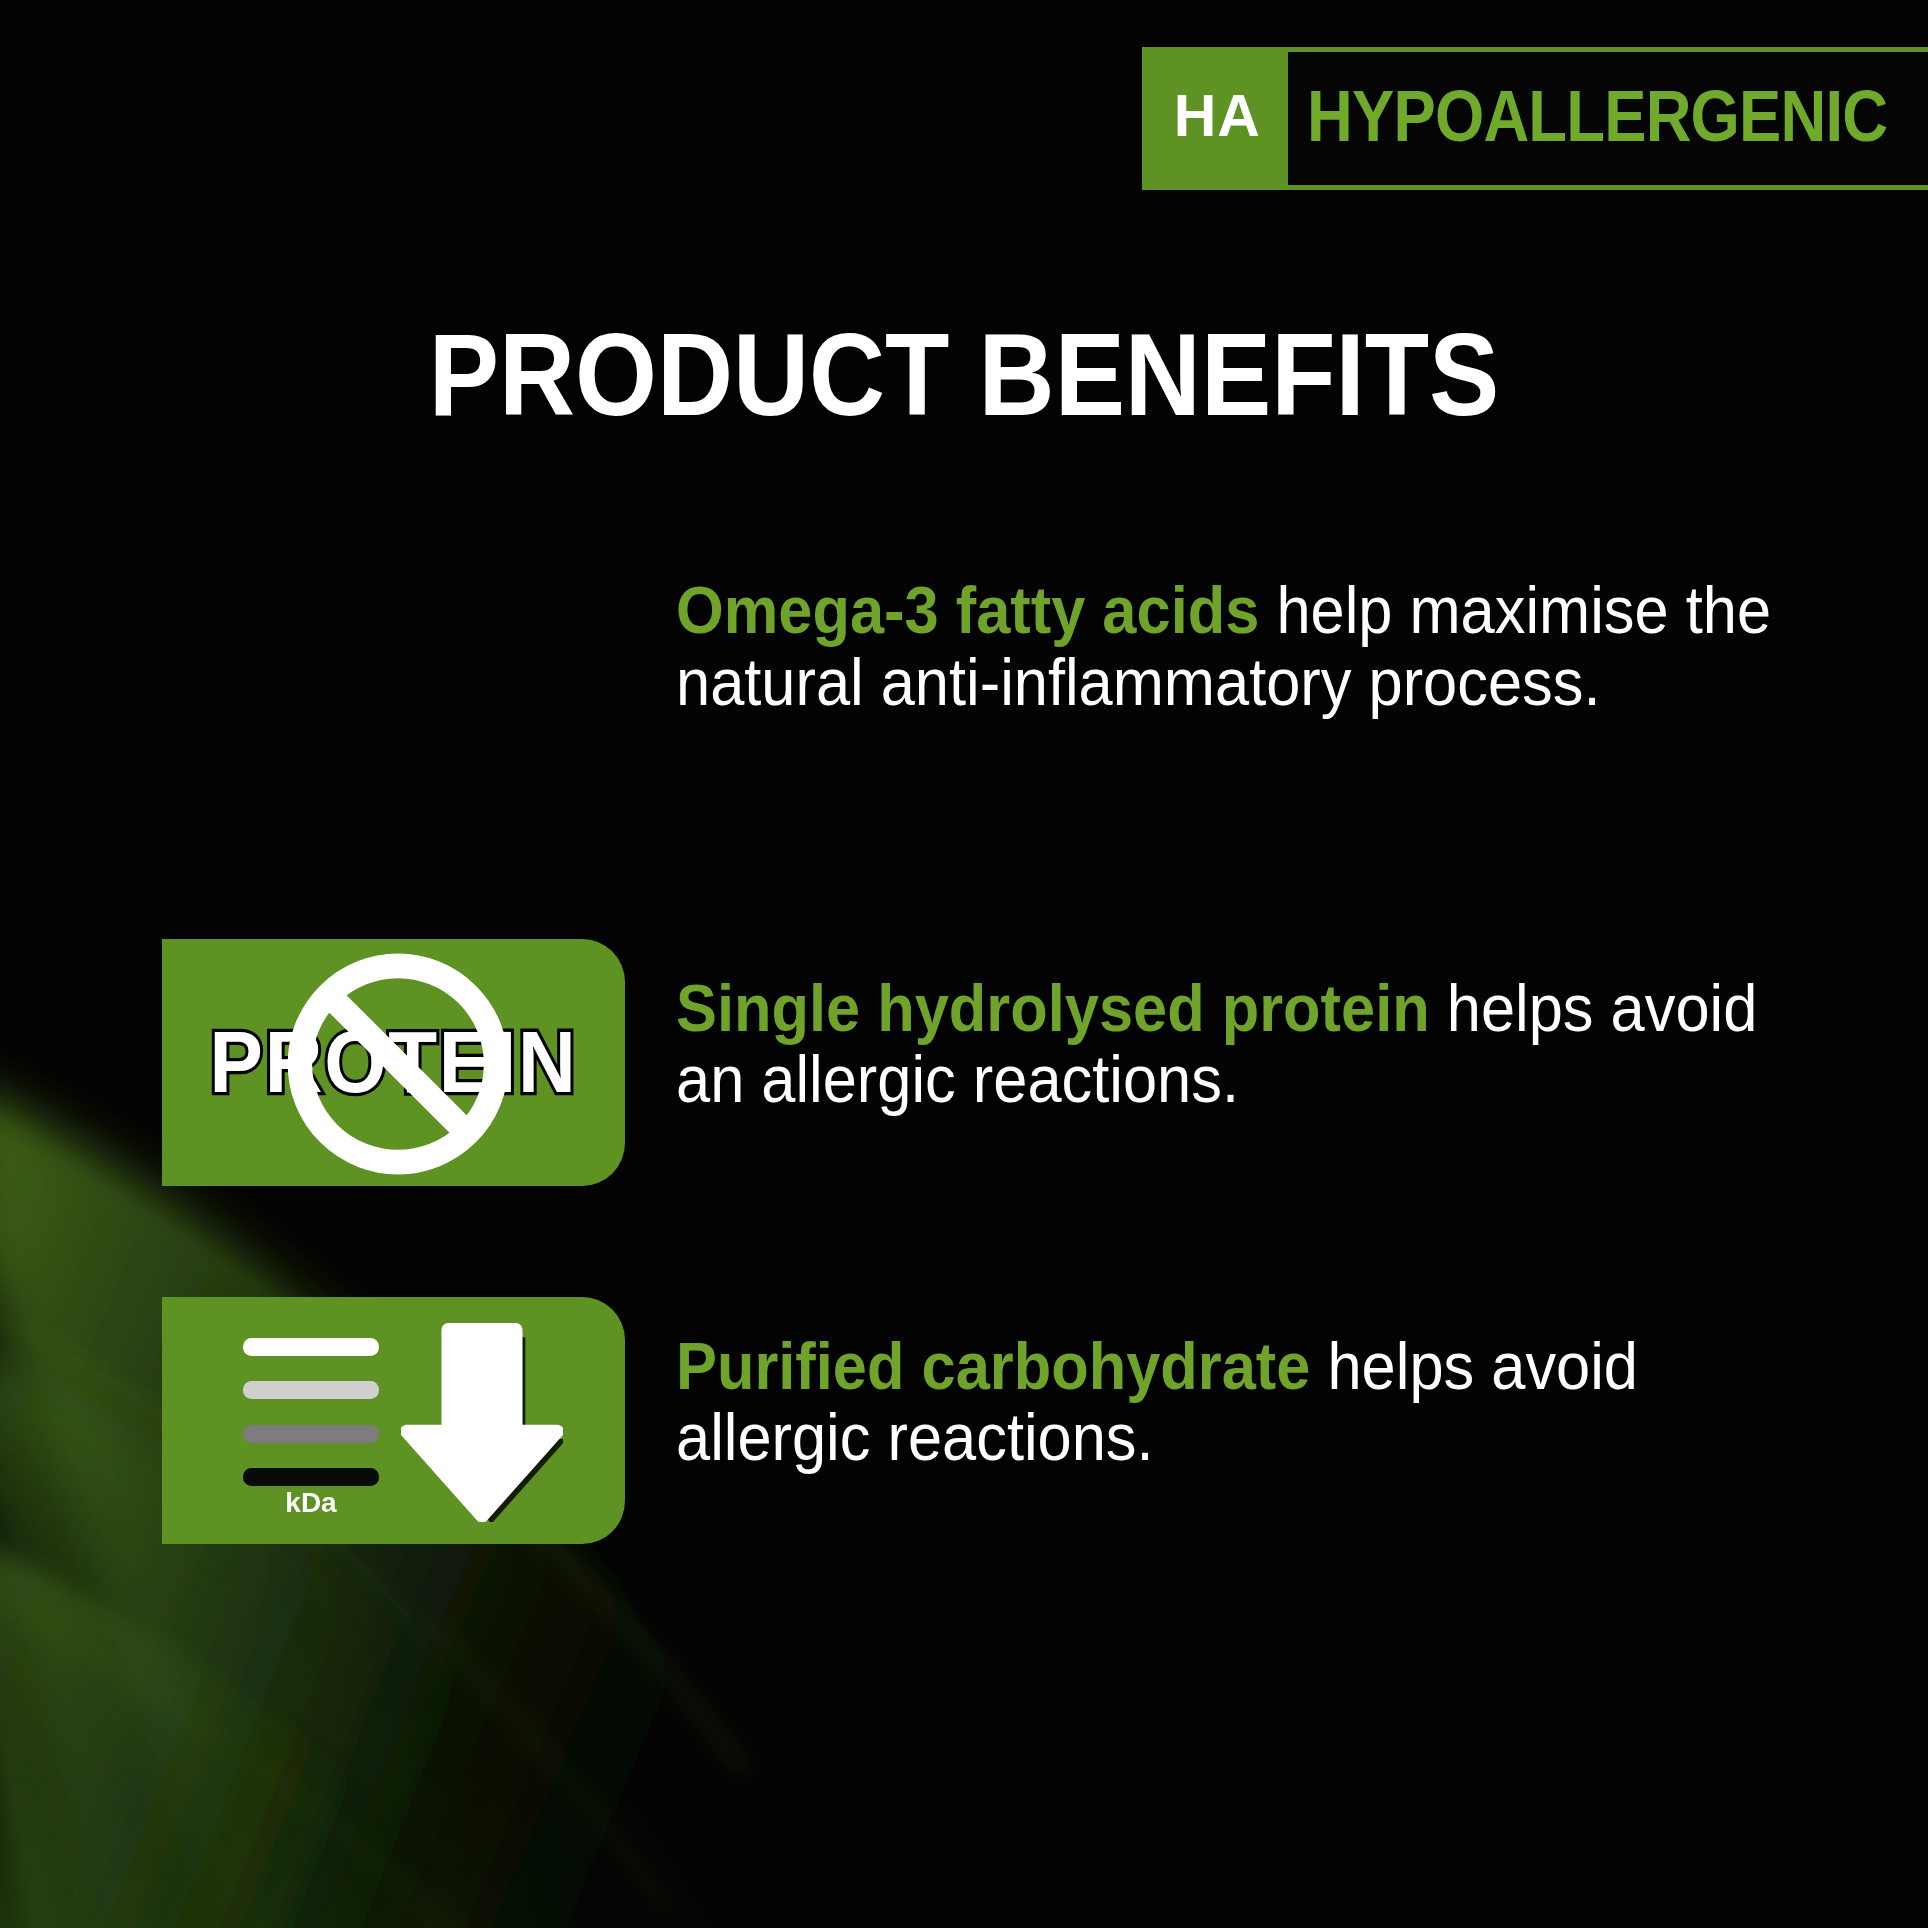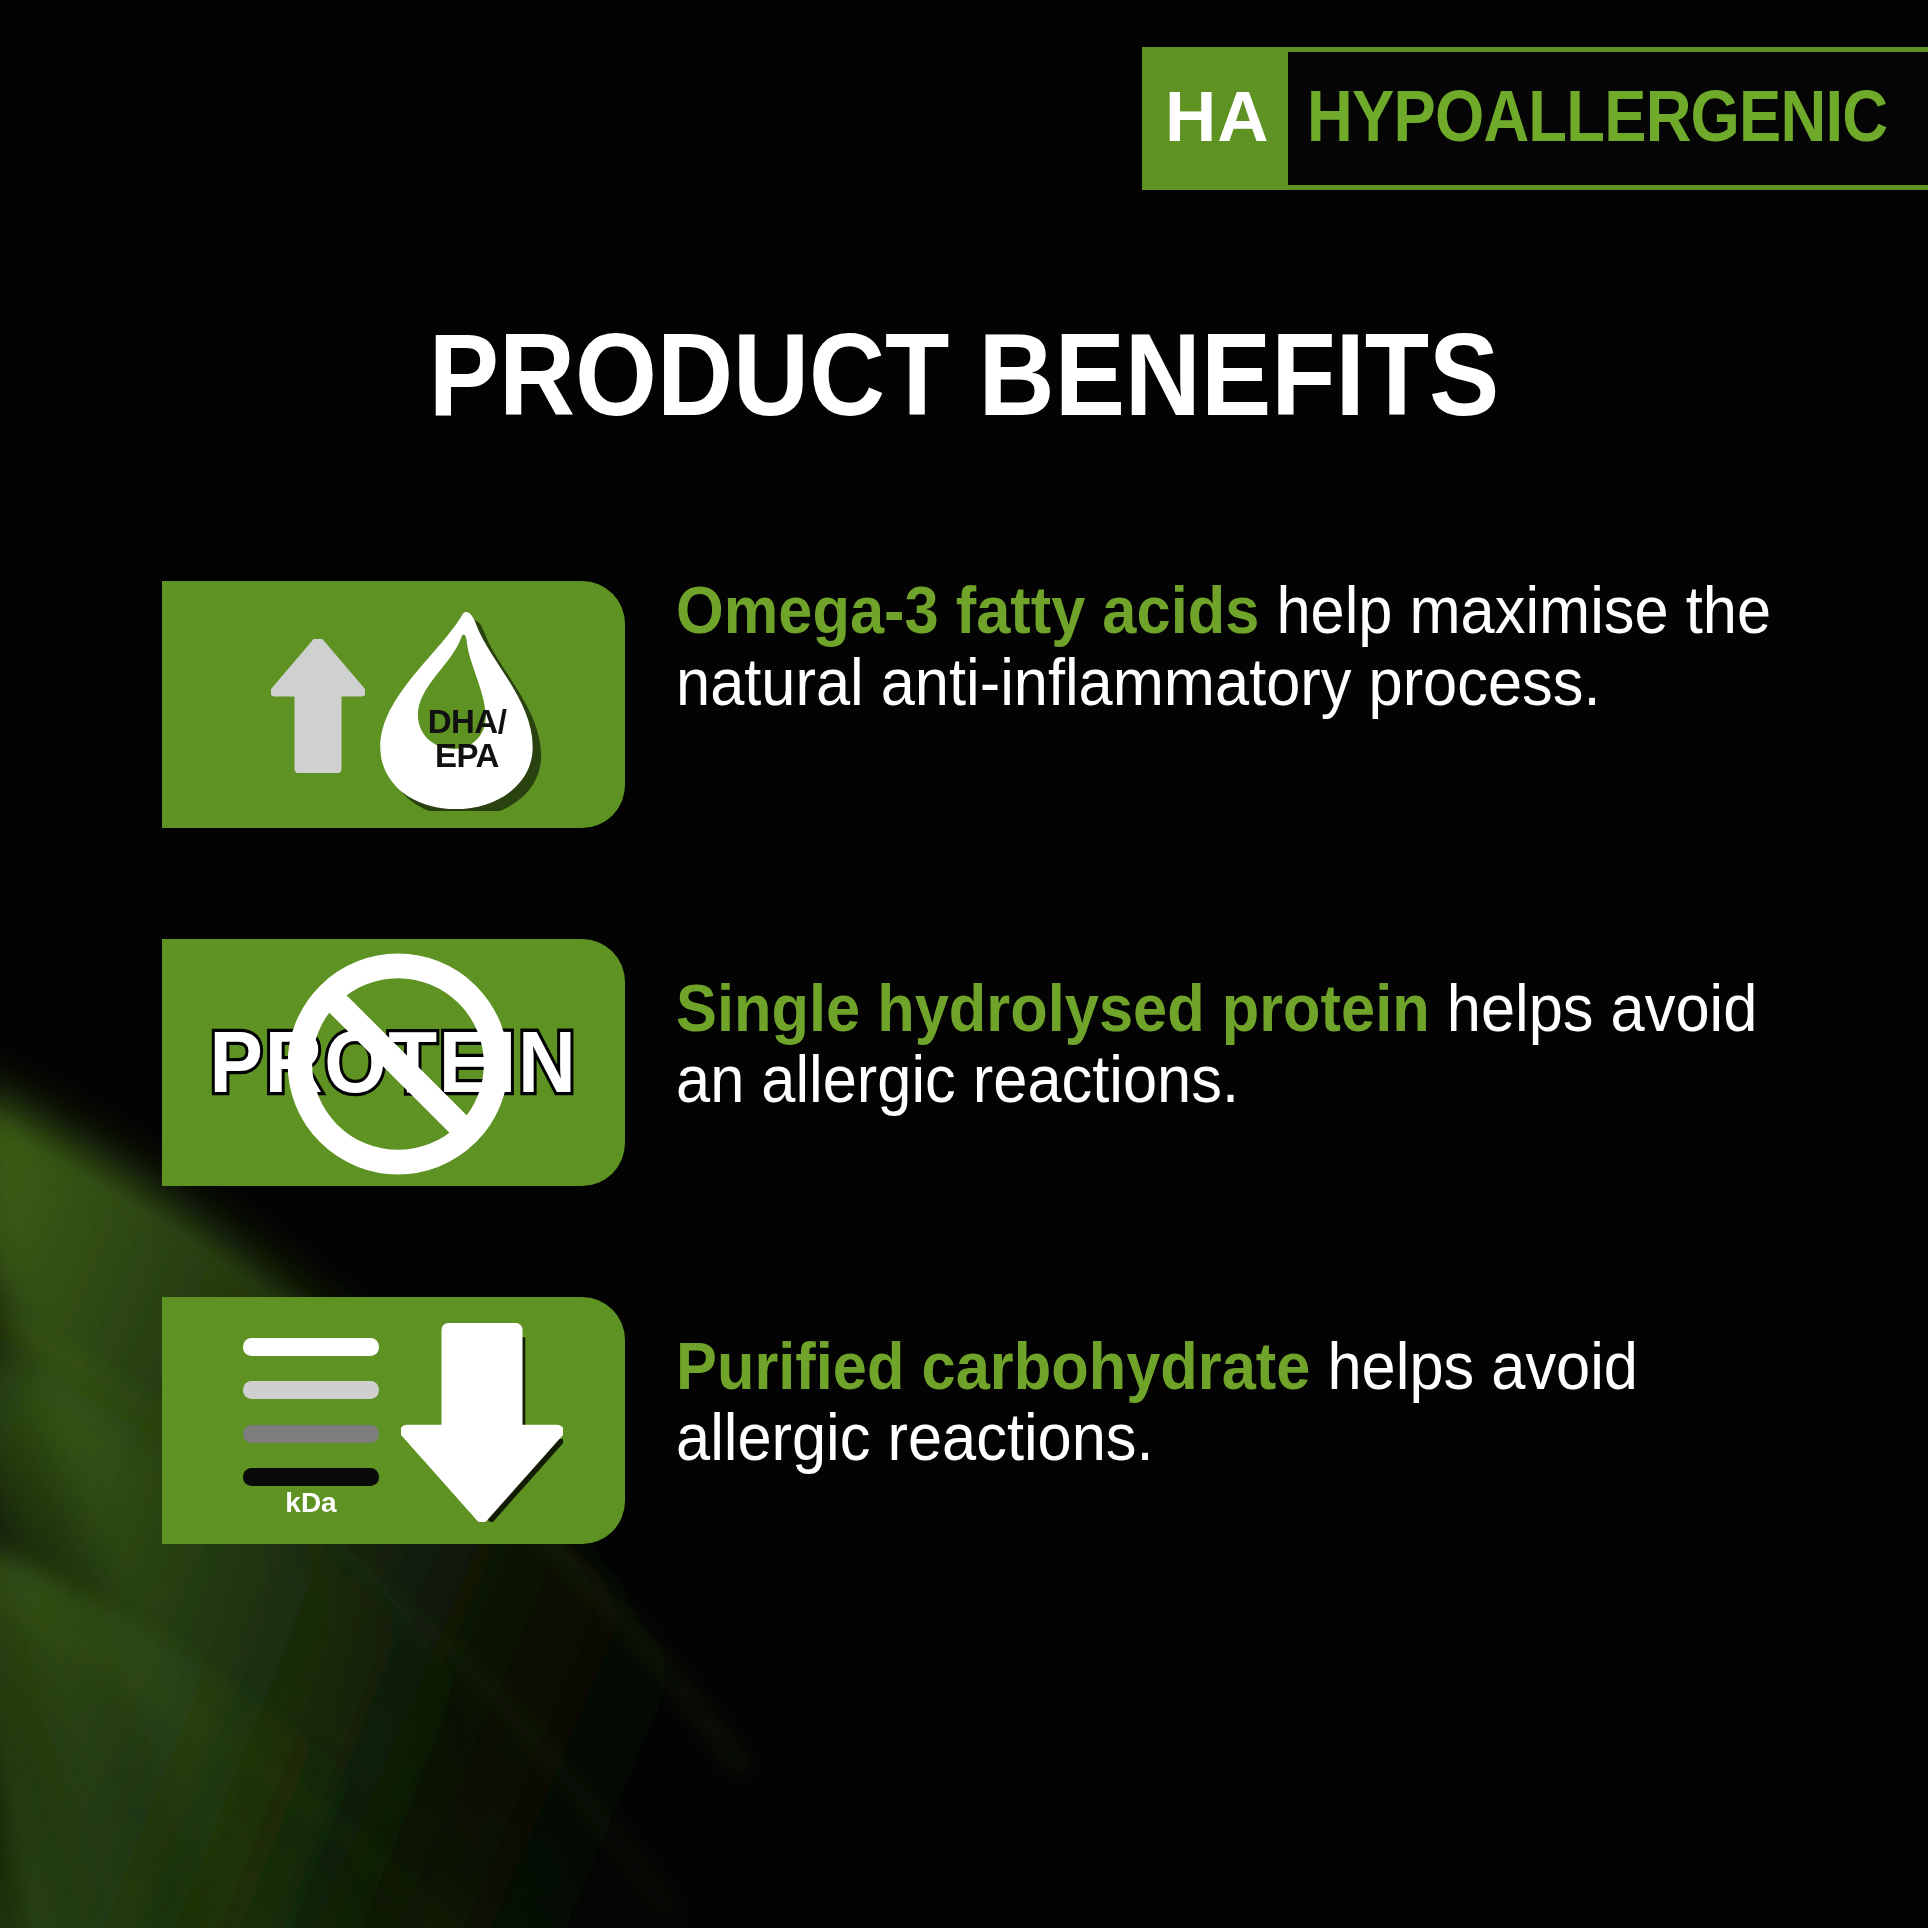--- a/index.html
+++ b/index.html
@@ -35,21 +35,21 @@
     align-items:stretch;
     background:#5E9222;
     padding:4.7px;
   }
   .badge-ha {
     width:141px;
     background:#5E9222;
     display:flex; align-items:center; justify-content:center;
     color:#ffffff;
     font-weight:bold;
-    font-size:71px;
+    font-size:59px;
     letter-spacing:0.9px;
     line-height:1;
     font-family:"Liberation Sans", sans-serif;
     padding-bottom:3.8px;
   }
   .badge-word {
     background:#050505;
     display:flex; align-items:center;
     padding:0 15px 0 19px;
     position:relative;
@@ -247,45 +247,20 @@
     <div class="badge-ha">HA</div>
     <div class="badge-word">
       <span class="badge-word-text">HYPOALLERGENIC</span>
 
     </div>
   </div>
 
   <div class="page-title">PRODUCT BENEFITS</div>
 
   <div class="benefit-row r1">
-    <div class="icon-box">
-
-      <svg class="ico1-arrow" viewBox="0 0 100 142">
-        <path d="M50 2 L96 56 L70 56 L70 138 L30 138 L30 56 L4 56 Z" fill="#CFD1D0" stroke="#CFD1D0" stroke-width="10" stroke-linejoin="round"></path>
-      </svg>
-
-      <svg class="ico1-drop" viewBox="0 0 210 220">
-        <g transform="translate(6,6)">
-          <path d="M98 4 C 74 46, 10 92, 10 146 C 10 186, 46 212, 90 212
-                   C 134 212, 172 186, 172 146 C 172 96, 126 54, 112 16
-                   C 108 4, 102 0, 98 4 Z" fill="#000000" opacity="0.55" transform="translate(9,9)"></path>
-          <path d="M98 4 C 74 46, 10 92, 10 146 C 10 186, 46 212, 90 212
-                   C 134 212, 172 186, 172 146 C 172 96, 126 54, 112 16
-                   C 108 4, 102 0, 98 4 Z" fill="#FFFFFF"></path>
-          <path d="M96 30 C 86 58, 50 82, 50 112 C 50 134, 68 148, 88 148
-                   C 108 148, 124 132, 122 110 C 120 84, 104 56, 102 34
-                   C 101 26, 98 24, 96 30 Z" fill="#5E9222"></path>
-        </g>
-      </svg>
-
-      <div class="drop-label">
-        <div>DHA/</div>
-        <div>EPA</div>
-      </div>
-    </div>
 
     <div class="benefit-text">
       <span class="hl">Omega-3 fatty acids</span><span> help maximise the natural anti-inflammatory process.</span>
     </div>
   </div>
 
   <div class="benefit-row r2">
     <div class="icon-box">
 
       <div class="ico2-word">PROTEIN</div>

